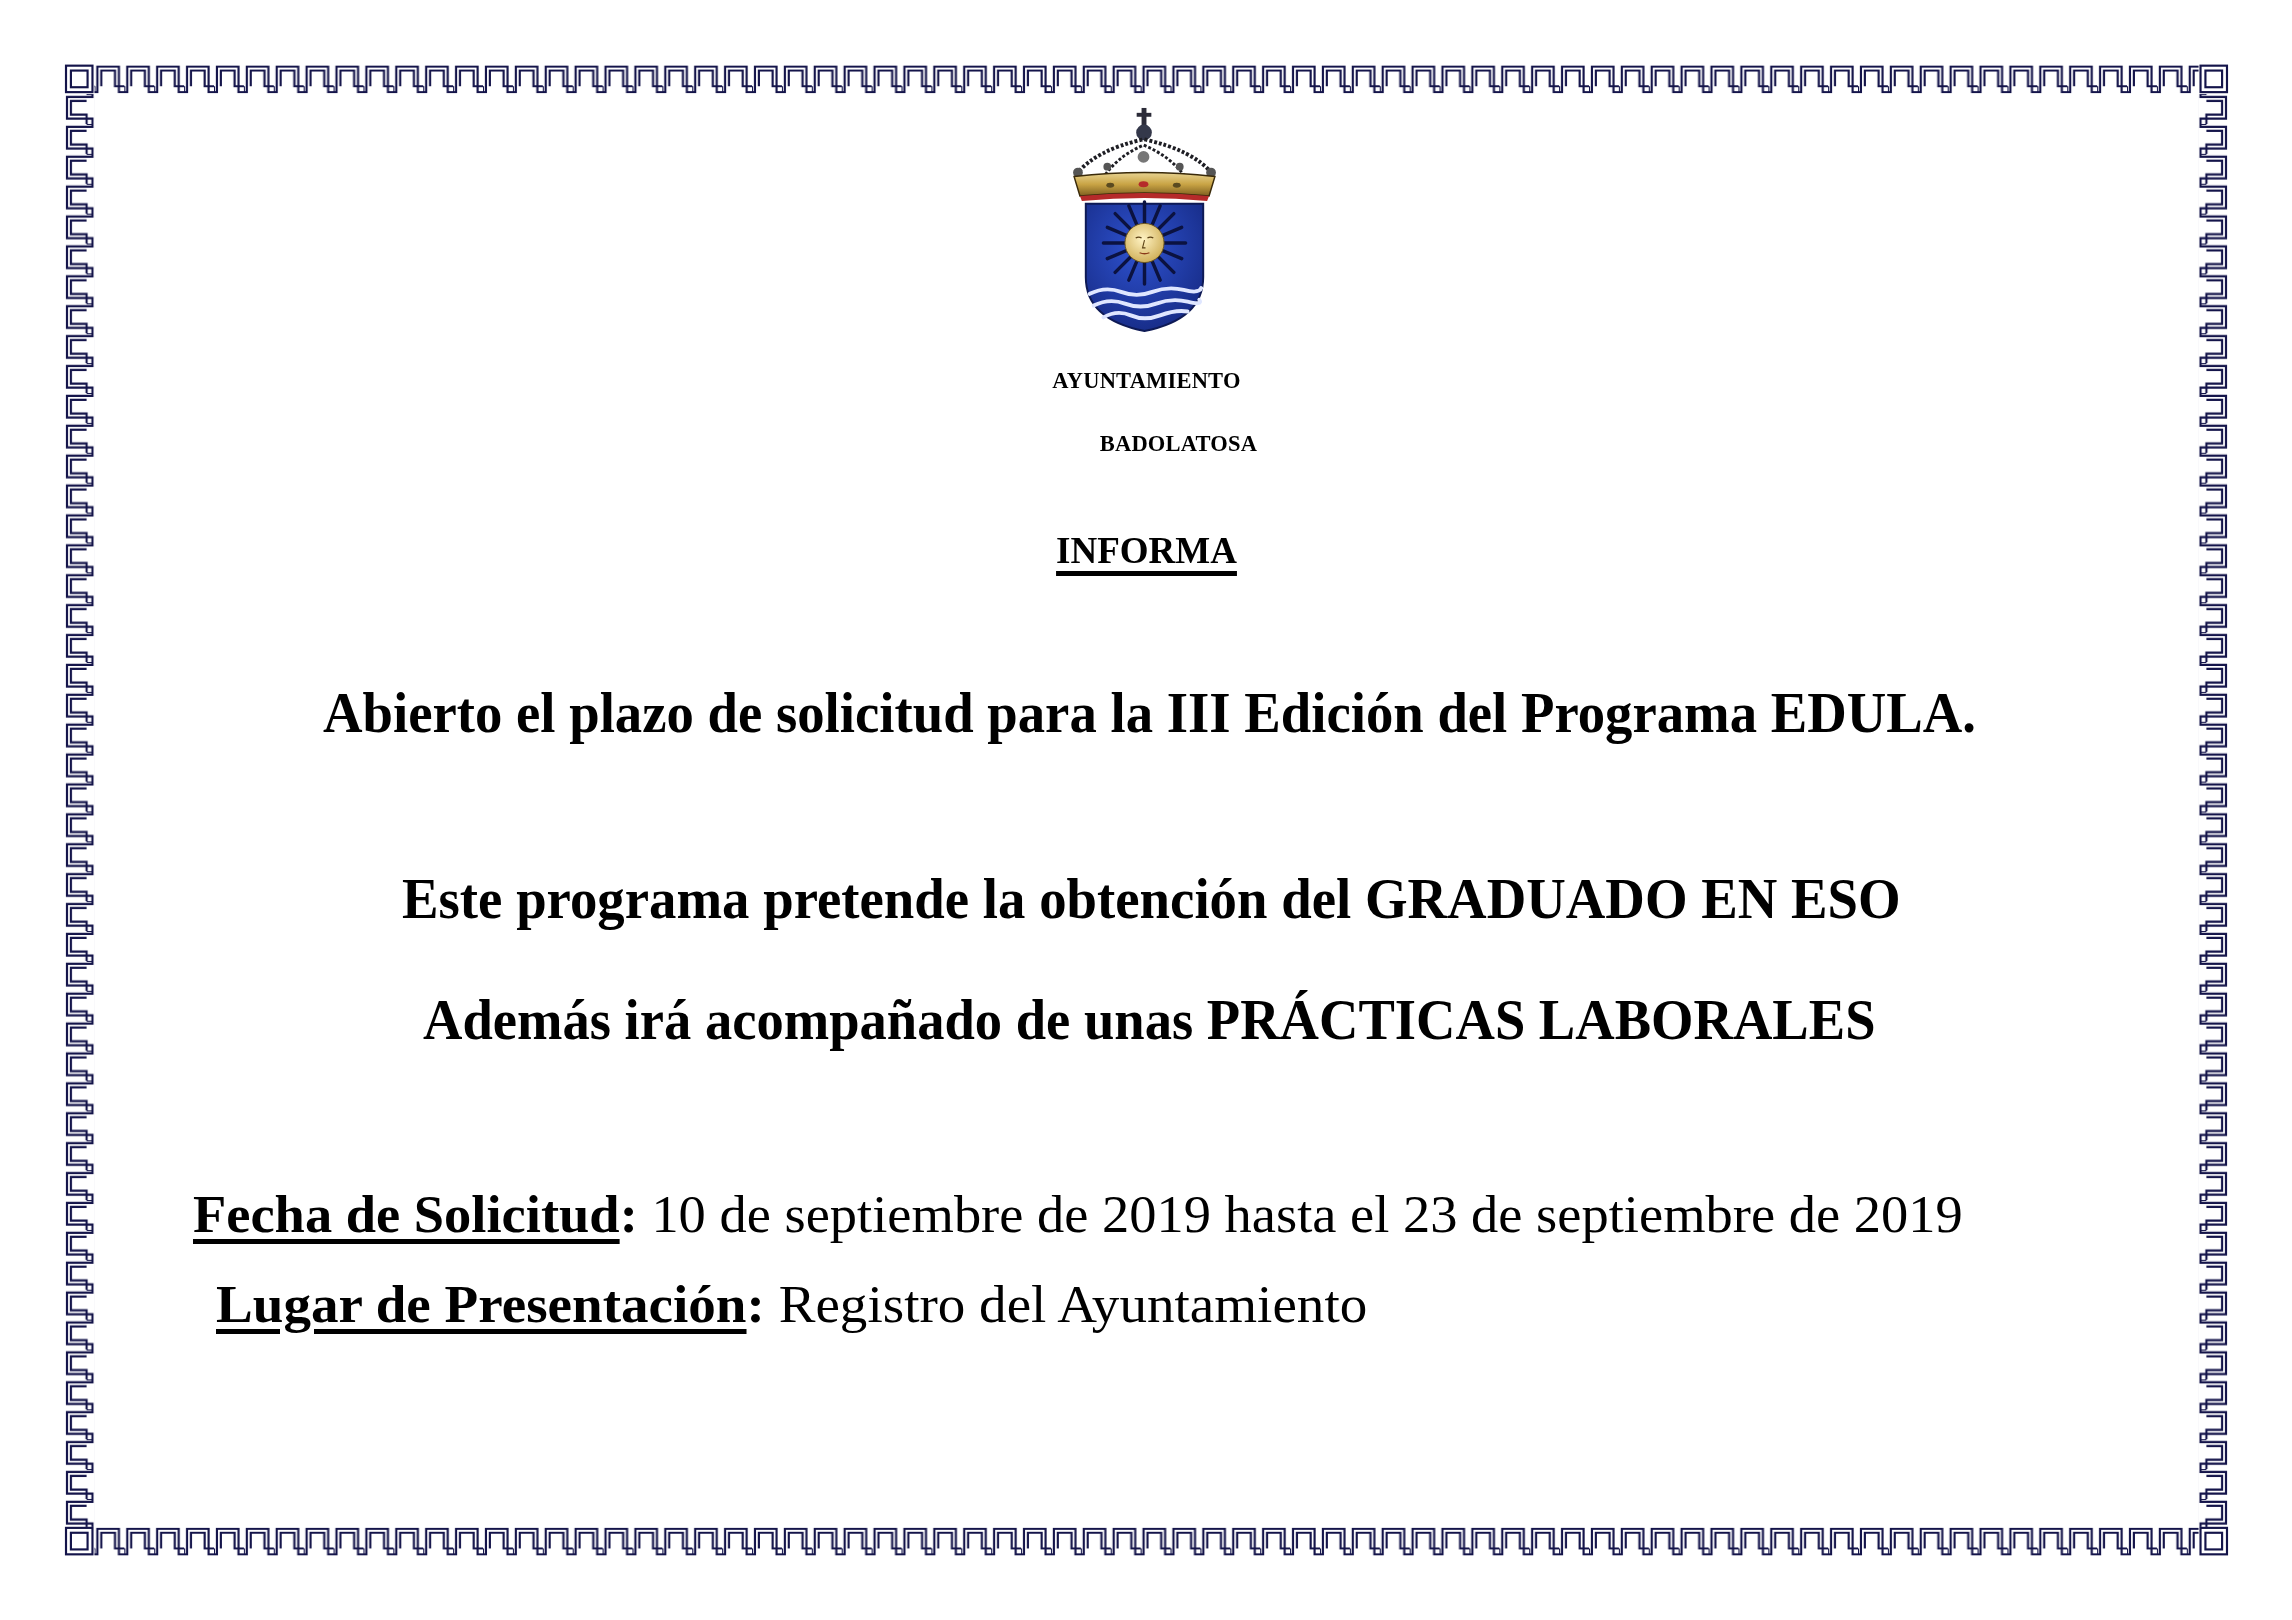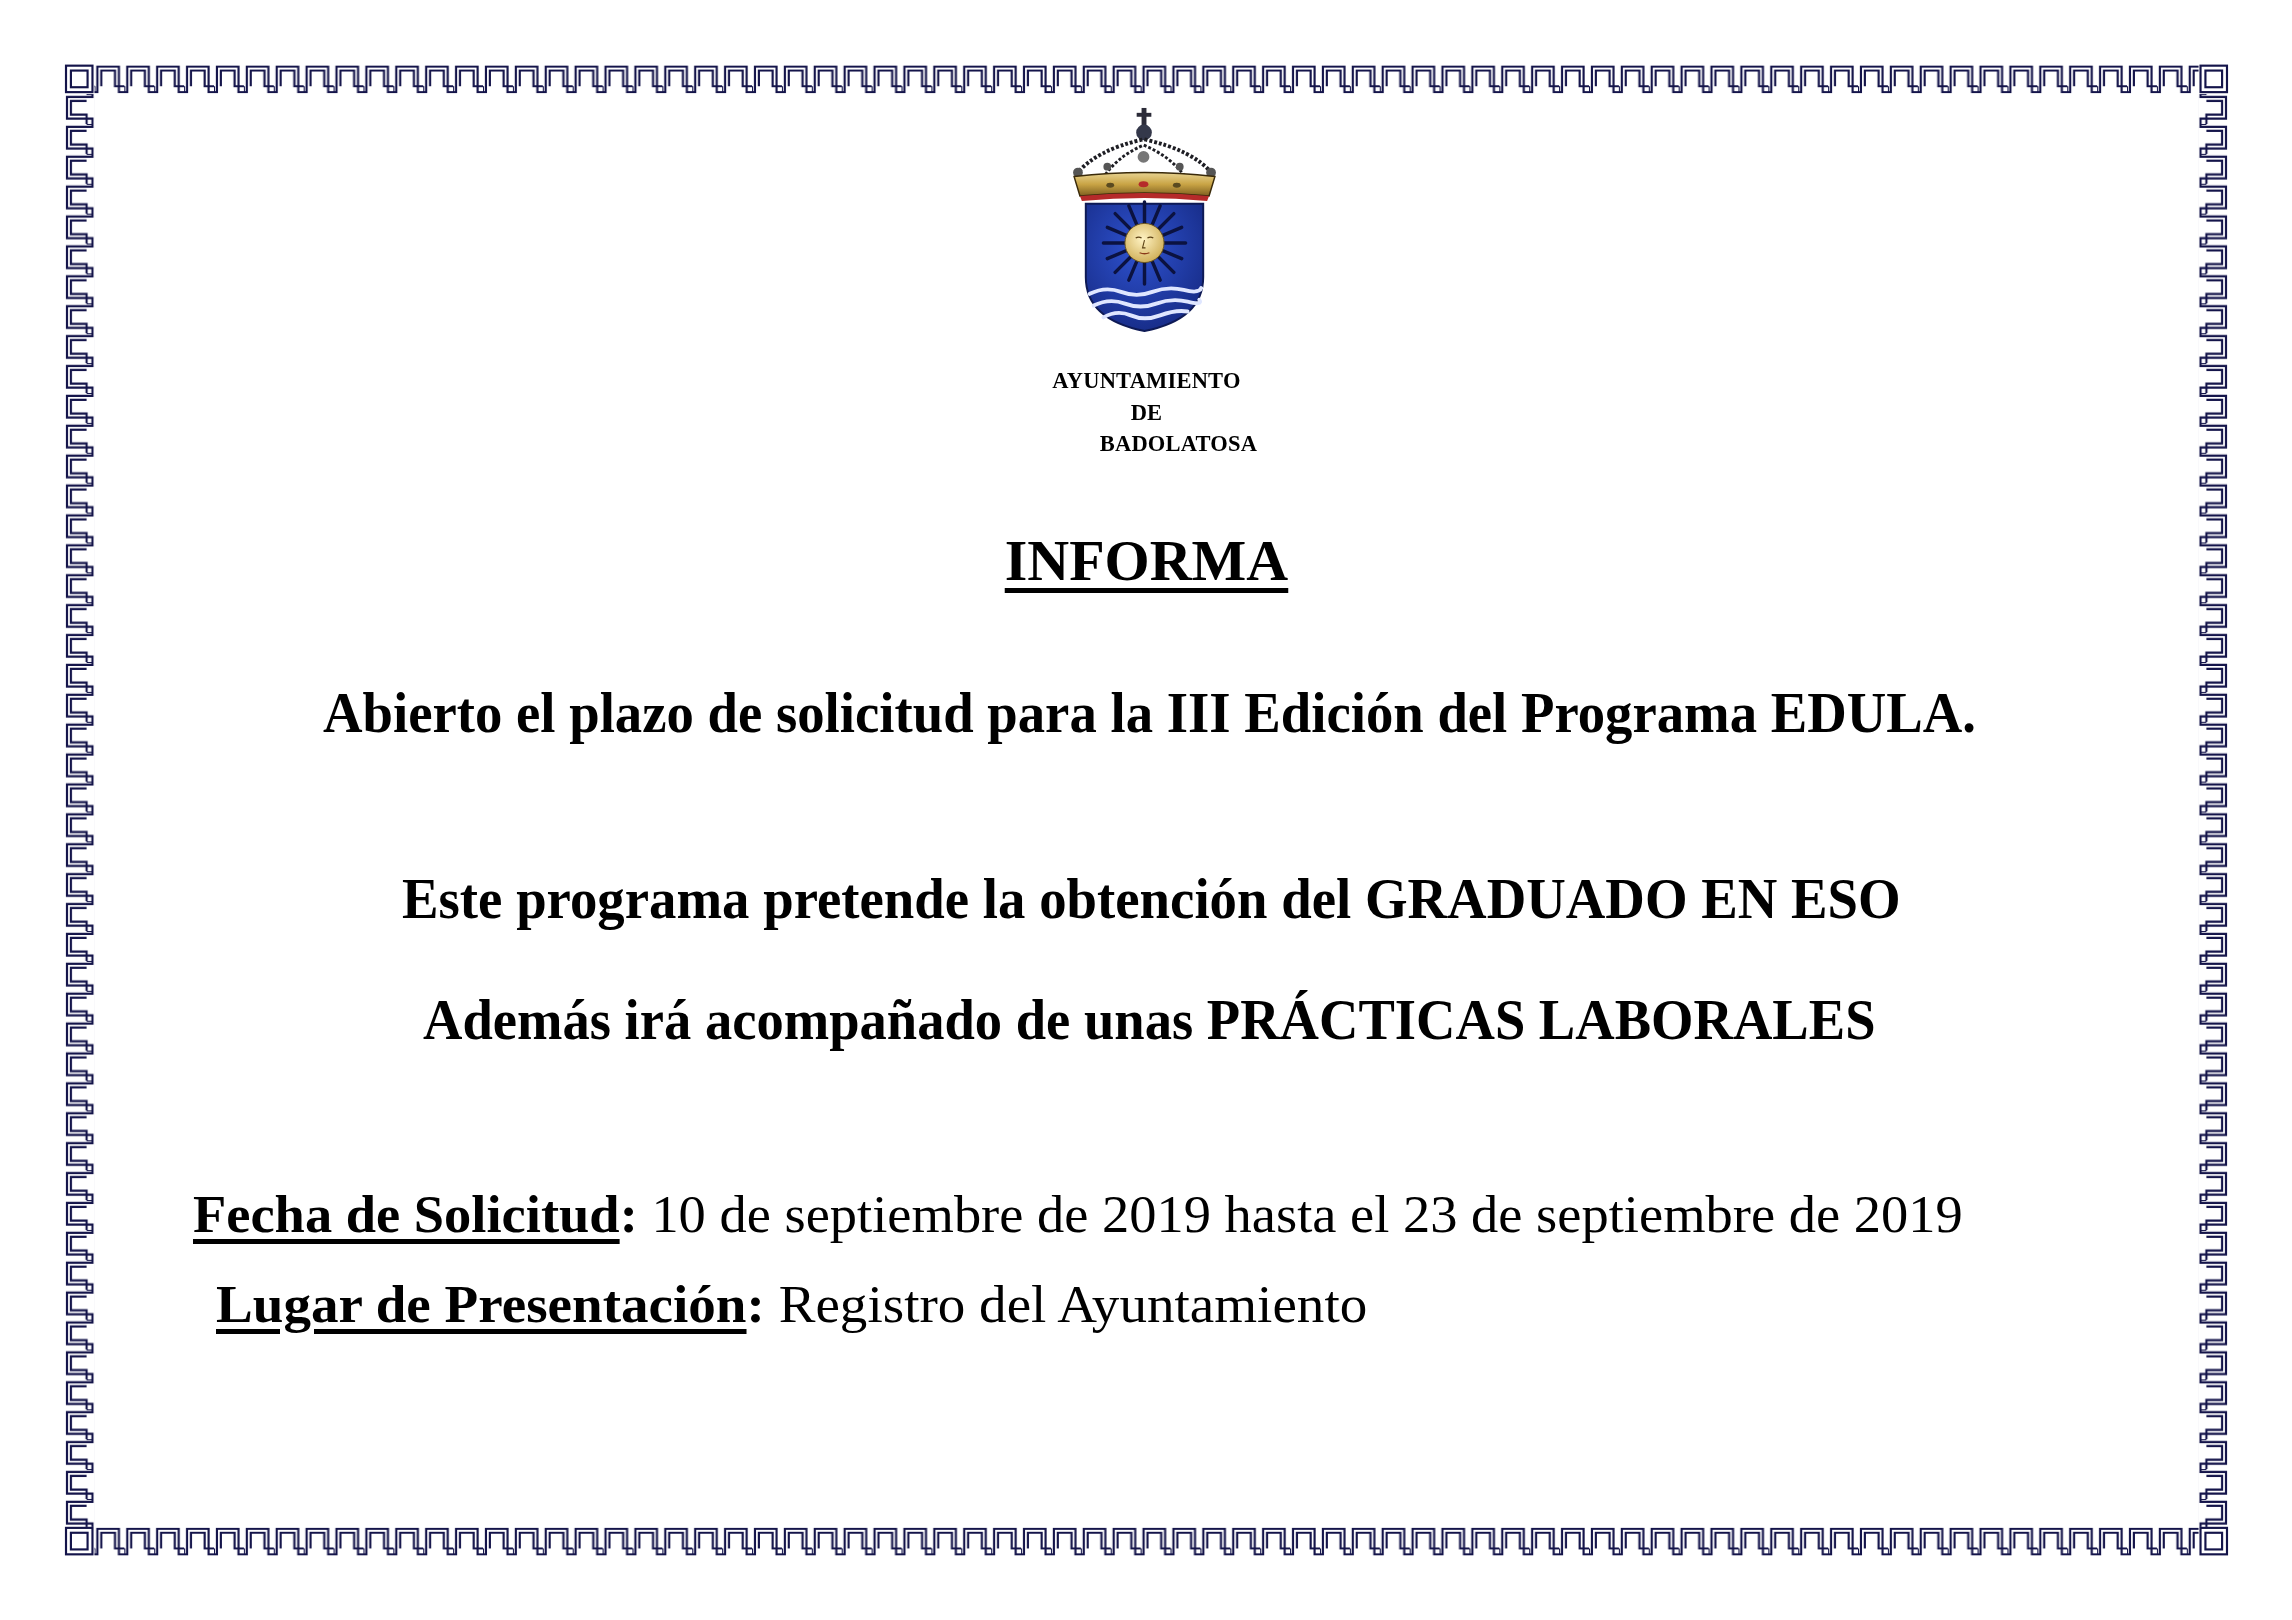--- a/index.html
+++ b/index.html
@@ -5,21 +5,21 @@
   html, body { margin: 0; padding: 0; background: #ffffff; }
   body { width: 2293px; height: 1620px; position: relative; overflow: hidden;
          font-family: "Liberation Serif", "DejaVu Serif", serif; color: #000; }
   .page { position: absolute; left: 0; top: 0; width: 2293px; height: 1332px; background: #fff; }
   .frame { position: absolute; left: 0; top: 0; }
   .logo { position: absolute; left: 1066px; top: 106px; width: 157px; height: 227px; }
   .abs { position: absolute; white-space: nowrap; line-height: 1; }
   .center { left: 0; width: 2293px; text-align: center; }
   .fit { display: inline-block; transform-origin: left top; white-space: nowrap; }
   .muni { font-weight: bold; font-size: 22.5px; letter-spacing: 0.2px; }
-  .informa { font-weight: bold; font-size: 58px; text-decoration: underline;
+  .informa { font-weight: bold; font-size: 37px; text-decoration: underline;
              text-decoration-thickness: 4.9px; text-underline-offset: 7.8px; }
   .headline { font-weight: bold; font-size: 57px; }
   .detail { font-size: 53px; }
   .detail .lbl { font-weight: bold; text-decoration: underline;
                  text-decoration-thickness: 4.9px; text-underline-offset: 6.9px; }
   .detail .colon { font-weight: bold; }
 </style>
 </head>
 <body>
 
@@ -131,23 +131,20 @@
     <g fill="none" stroke="#dfe6ff" stroke-width="4" stroke-linecap="round">
       <path d="M24 192 Q40 184 56 190 T88 190 T120 188 T138 186"></path>
       <path d="M28 204 Q44 196 60 202 T92 202 T124 200 T136 198"></path>
       <path d="M38 216 Q52 208 66 214 T96 214 T124 210"></path>
     </g>
   </svg>
 
   <div class="abs center muni" style="top:370px;">
     <span>AYUNTAMIENTO</span>
   </div>
-  <div class="abs center muni" style="top:402px;">
-    <span>DE</span>
-  </div>
   <div class="abs center muni" style="top:433px;padding-left:32px;">
     <span>BADOLATOSA</span>
   </div>
 
   <div class="abs center" style="top:532px;">
     <span class="informa">INFORMA</span>
   </div>
 
   <div class="abs" style="left:323px; top:684px;">
     <span class="fit headline" style="transform: scaleX(0.960131);">Abierto el plazo de solicitud para la III Edición del Programa EDULA.</span>

